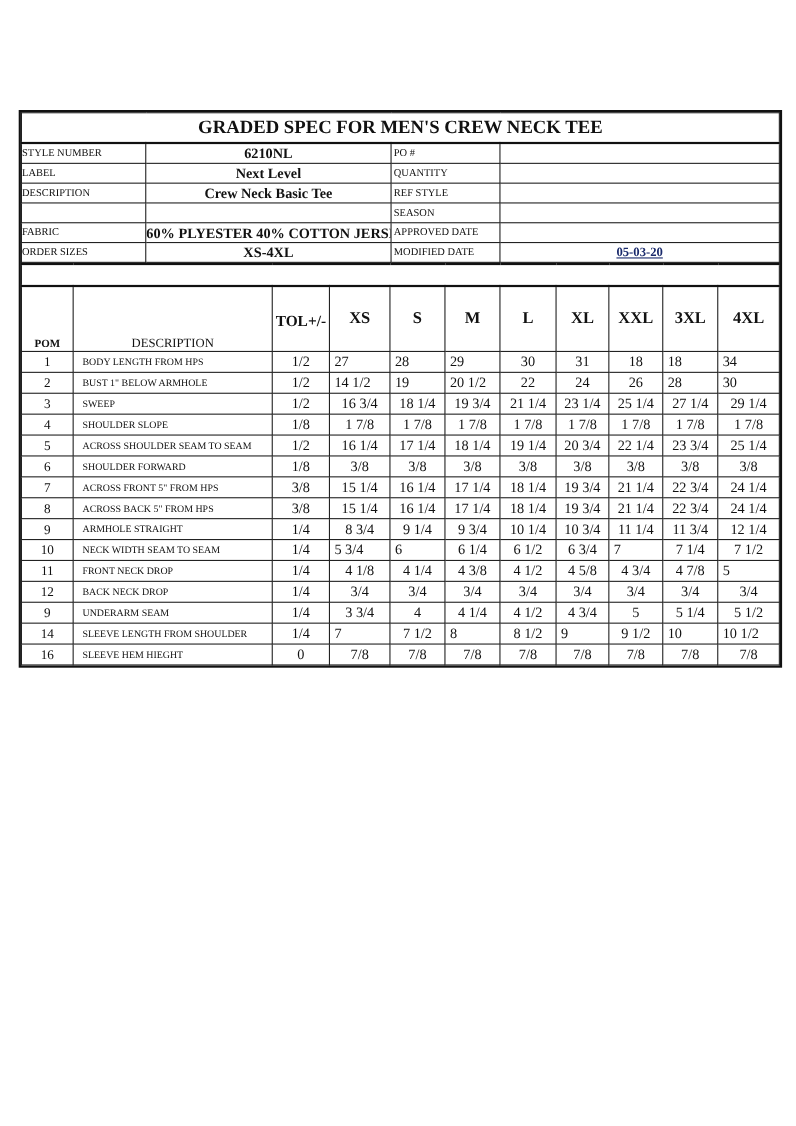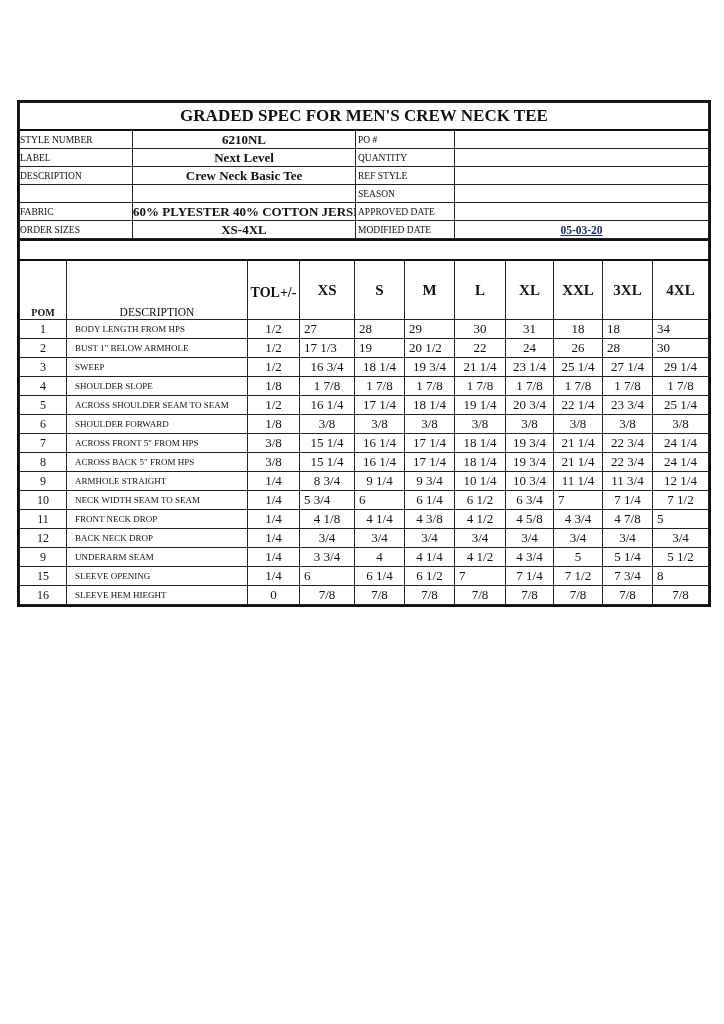--- a/index.html
+++ b/index.html
@@ -123,21 +123,21 @@
           <td class="v">30</td>
           <td class="v">31</td>
           <td class="v">18</td>
           <td class="vl">18</td>
           <td class="vl">34</td>
         </tr>
         <tr class="row">
           <td class="num">2</td>
           <td class="d">BUST 1" BELOW ARMHOLE</td>
           <td class="tol">1/2</td>
-          <td class="vl">17 1/3</td>
+          <td class="vl">14 1/2</td>
           <td class="vl">19</td>
           <td class="vl">20 1/2</td>
           <td class="v">22</td>
           <td class="v">24</td>
           <td class="v">26</td>
           <td class="vl">28</td>
           <td class="vl">30</td>
         </tr>
         <tr class="row">
           <td class="num">3</td>
@@ -276,31 +276,31 @@
           <td class="v">3 3/4</td>
           <td class="v">4</td>
           <td class="v">4 1/4</td>
           <td class="v">4 1/2</td>
           <td class="v">4 3/4</td>
           <td class="v">5</td>
           <td class="v">5 1/4</td>
           <td class="v">5 1/2</td>
         </tr>
         <tr class="row">
-          <td class="num">15</td>
-          <td class="d">SLEEVE OPENING</td>
-          <td class="tol">1/4</td>
-          <td class="vl">6</td>
-          <td class="v">6 1/4</td>
-          <td class="v">6 1/2</td>
+          <td class="num">14</td>
+          <td class="d">SLEEVE LENGTH FROM SHOULDER</td>
+          <td class="tol">1/4</td>
           <td class="vl">7</td>
-          <td class="v">7 1/4</td>
           <td class="v">7 1/2</td>
-          <td class="v">7 3/4</td>
           <td class="vl">8</td>
+          <td class="v">8 1/2</td>
+          <td class="vl">9</td>
+          <td class="v">9 1/2</td>
+          <td class="vl">10</td>
+          <td class="vl">10 1/2</td>
         </tr>
         <tr class="row">
           <td class="num">16</td>
           <td class="d">SLEEVE HEM HIEGHT</td>
           <td class="tol">0</td>
           <td class="v">7/8</td>
           <td class="v">7/8</td>
           <td class="v">7/8</td>
           <td class="v">7/8</td>
           <td class="v">7/8</td>

